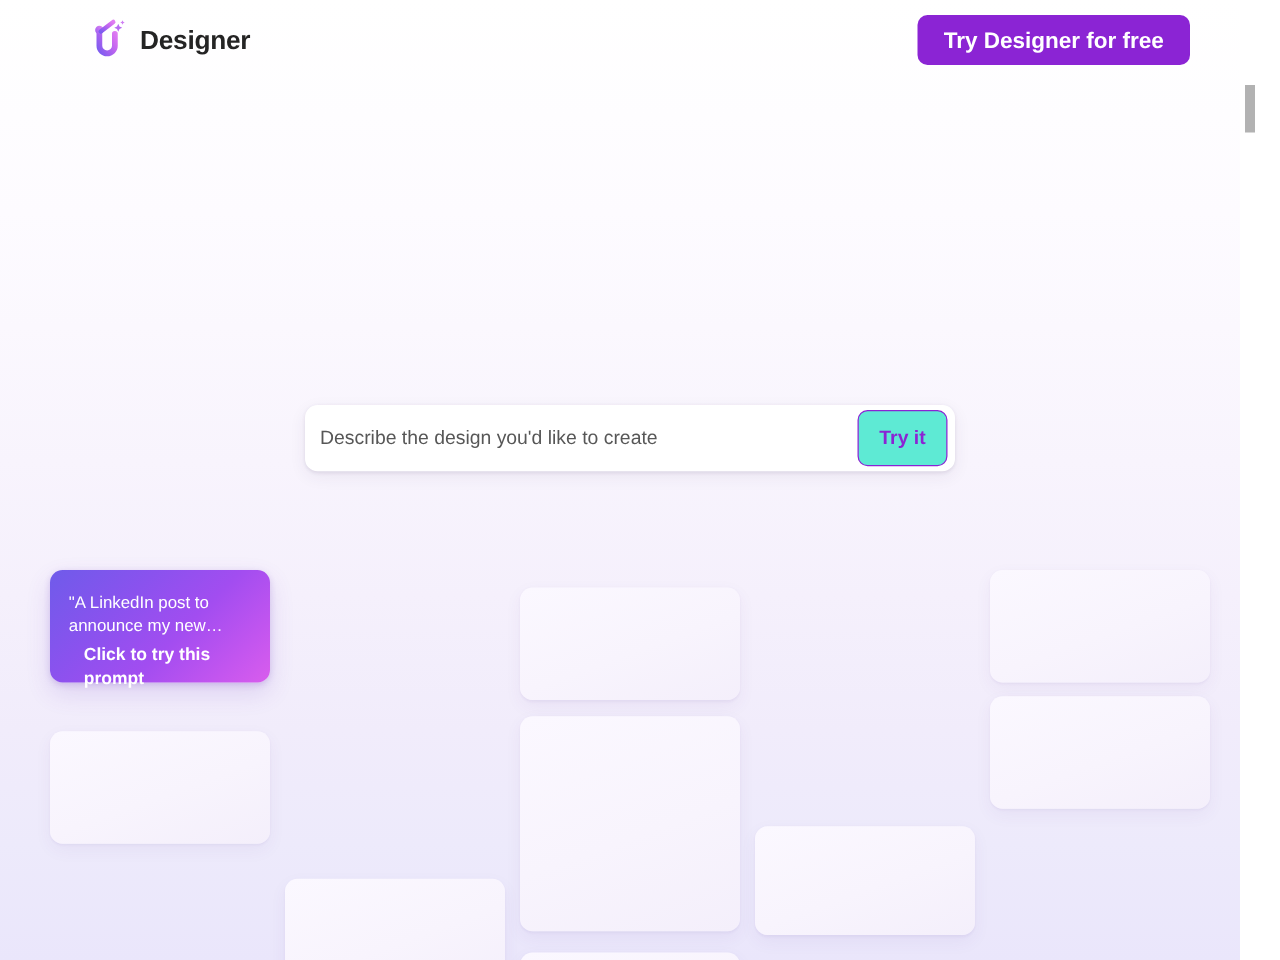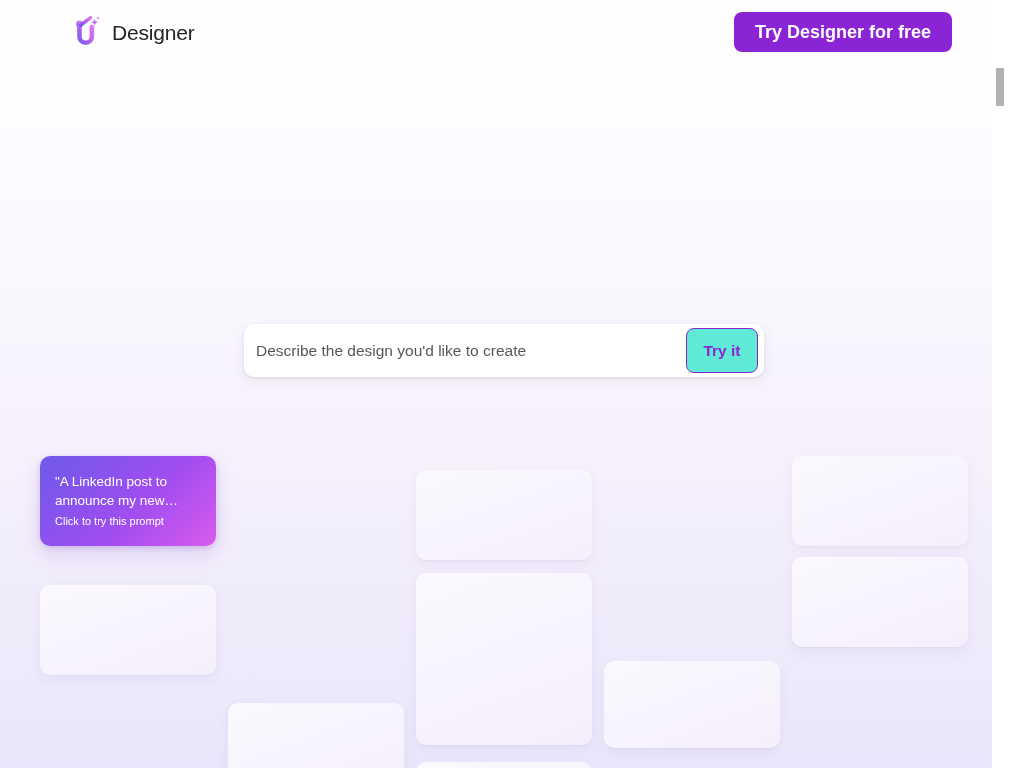--- a/index.html
+++ b/index.html
@@ -58,21 +58,21 @@
 
   .brand-logo {
     width: 34px;
     height: 34px;
     display: block;
     flex: none;
   }
 
   .brand-name {
     font-size: 21px;
-    font-weight: normal;
+    font-weight: bold;
     color: #242424;
     letter-spacing: -0.2px;
     line-height: 1;
   }
 
   .cta-button {
     background: #8b24d4;
     color: #ffffff;
     font-size: 18px;
     font-weight: bold;
@@ -189,23 +189,24 @@
   .prompt-quote {
     color: #ffffff;
     font-size: 13.5px;
     line-height: 1.42;
     font-weight: normal;
     margin-bottom: 4px;
   }
 
   .prompt-cta {
     color: #ffffff;
-    font-size: 11px;
-    font-weight: normal;
+    font-size: 14px;
+    font-weight: bold;
     line-height: 1.3;
+    margin-left: 12px;
   }
 
   
   .scroll-track {
     position: absolute;
     top: 0;
     right: 0;
     width: 16px;
     height: 768px;
     background: #ffffff;

